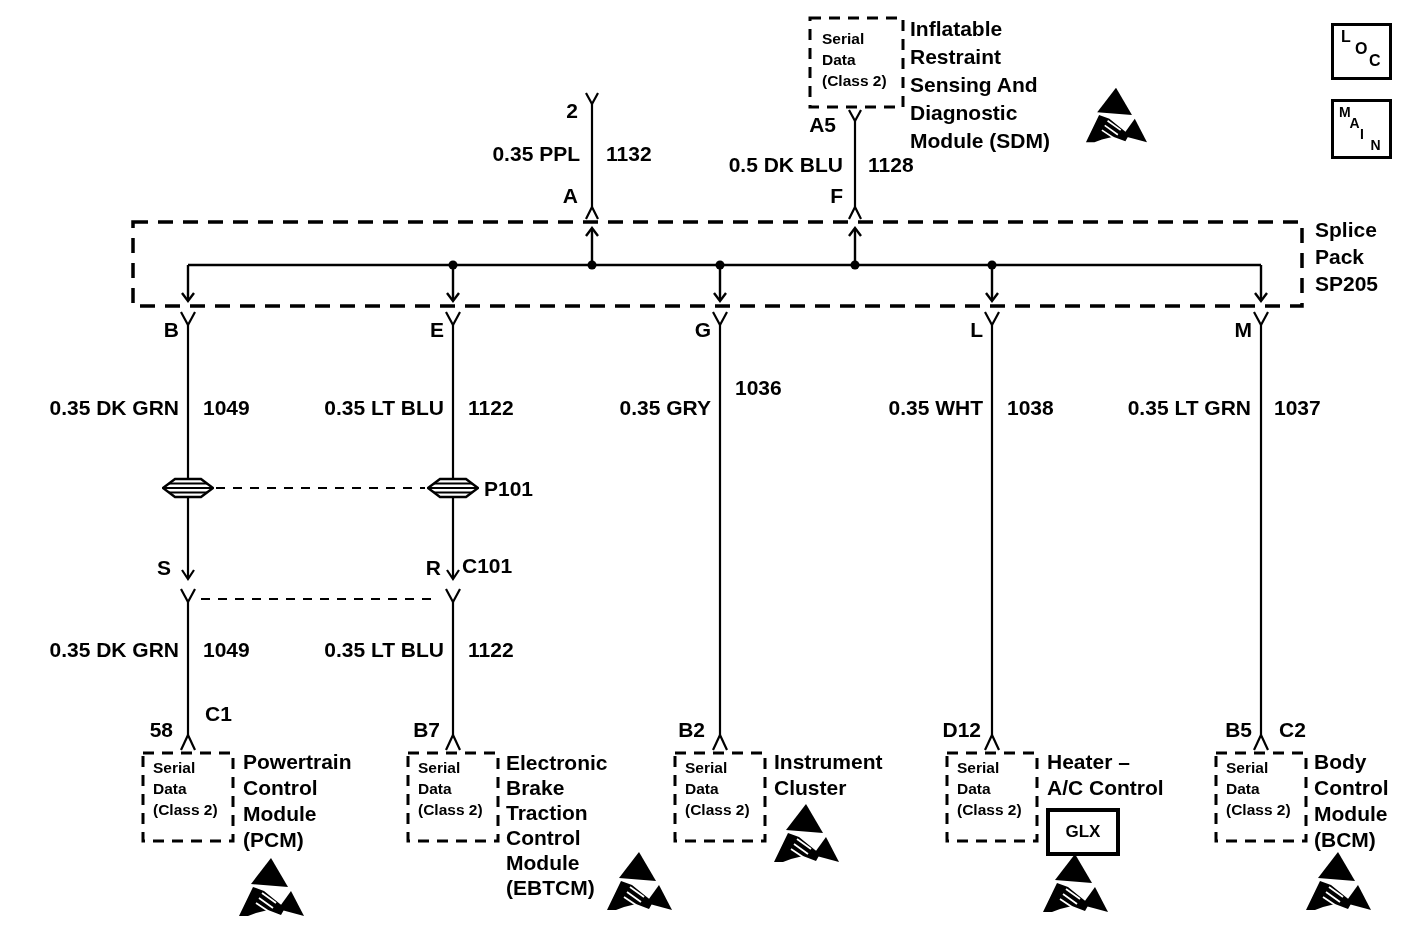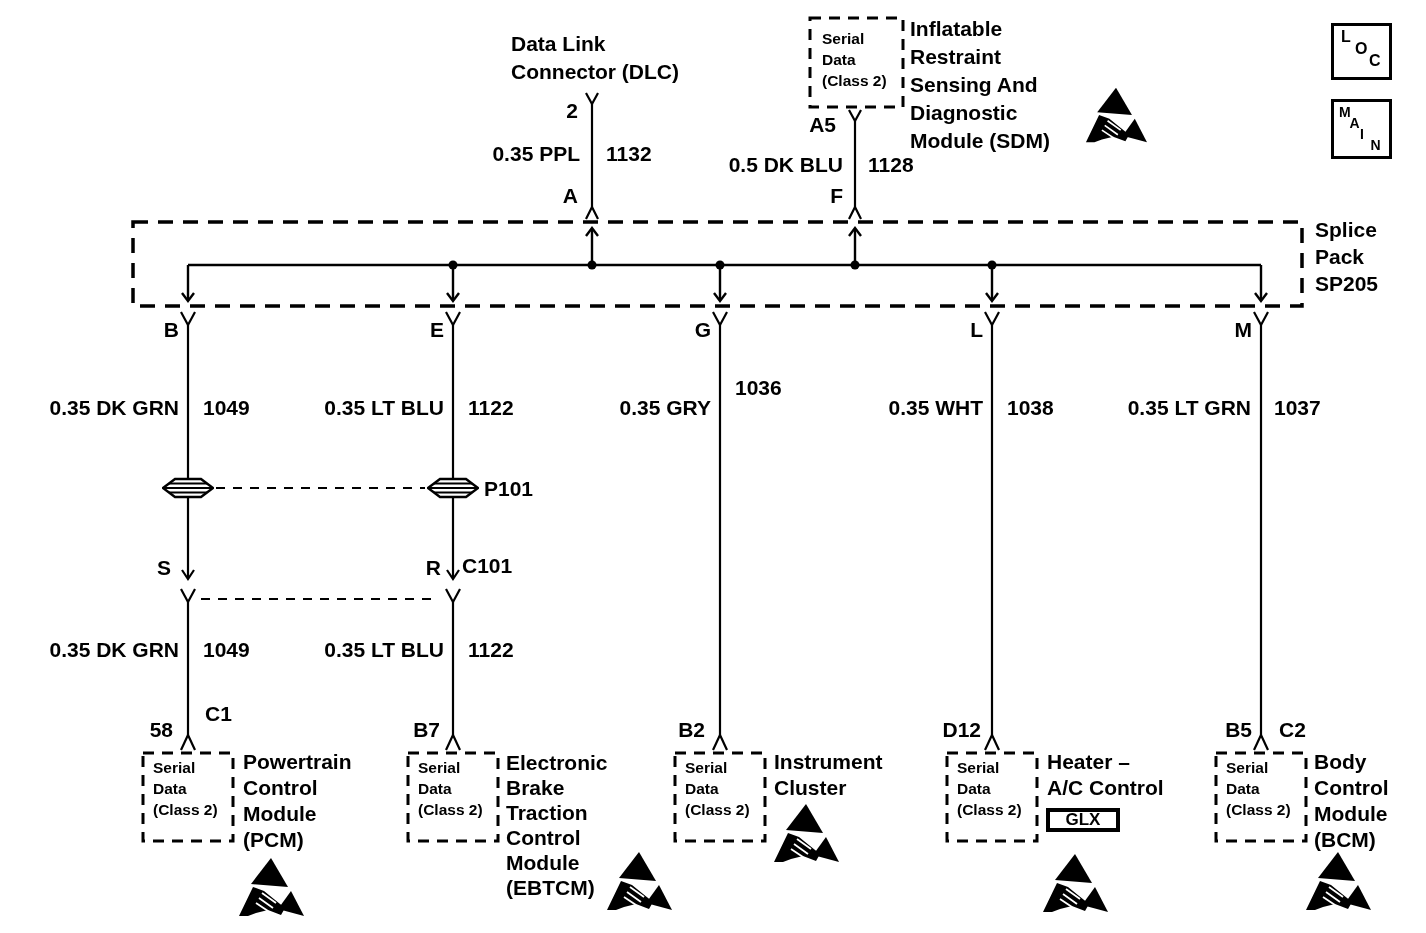--- a/index.html
+++ b/index.html
@@ -9,21 +9,21 @@
   .t{position:absolute;font-weight:700;font-size:21px;line-height:24px;white-space:nowrap;}
   .r{transform:translateX(-100%);}
   .blk{position:absolute;font-weight:700;}
   .blk div{white-space:nowrap;}
   .sd{font-size:15.5px;line-height:21px;}
   .mod{font-size:21px;line-height:26px;}
   .mod.tight{line-height:25px;}
   .sdmname{font-size:21px;line-height:28px;}
   .dlcname{font-size:21px;line-height:28px;}
   .splabel{font-size:21px;line-height:27px;}
-  .glx{position:absolute;left:1046px;top:808px;width:74px;height:24px;border:4px solid #000;
+  .glx{position:absolute;left:1046px;top:808px;width:74px;height:48px;border:4px solid #000;
        box-sizing:border-box;display:flex;align-items:center;justify-content:center;
        font-weight:700;font-size:17px;}
   .navbox{position:absolute;left:1331px;width:61px;border:3.5px solid #000;box-sizing:border-box;
           cursor:pointer;background:#fff;}
   .navbox.loc{top:23px;height:57px;}
   .navbox.main{top:99px;height:60px;}
   .navbox span{position:absolute;font-weight:700;line-height:1;}
   .navbox.loc span{font-size:16px;}
   .navbox.main span{font-size:14px;}
 </style>
@@ -144,24 +144,20 @@
     <g fill="#000">
       <use href="#esd" x="1085" y="86" width="62" height="60"></use>
       <use href="#esd" x="238" y="856" width="66" height="64"></use>
       <use href="#esd" x="606" y="850" width="66" height="64"></use>
       <use href="#esd" x="773" y="802" width="66" height="64"></use>
       <use href="#esd" x="1042" y="852" width="66" height="64"></use>
       <use href="#esd" x="1305" y="850" width="66" height="64"></use>
     </g>
   </svg>
 
-  <div class="blk dlcname" style="left:511px;top:30px;">
-    <div>Data Link</div>
-    <div>Connector (DLC)</div>
-  </div>
   <div class="t r" style="left:578px;top:99px;">2</div>
   <div class="t r" style="left:580px;top:142px;">0.35 PPL</div>
   <div class="t" style="left:606px;top:142px;">1132</div>
   <div class="t r" style="left:578px;top:184px;">A</div>
 
   <div class="blk sd" style="left:822px;top:28px;">
     <div>Serial</div>
     <div>Data</div>
     <div>(Class 2)</div>
   </div>

